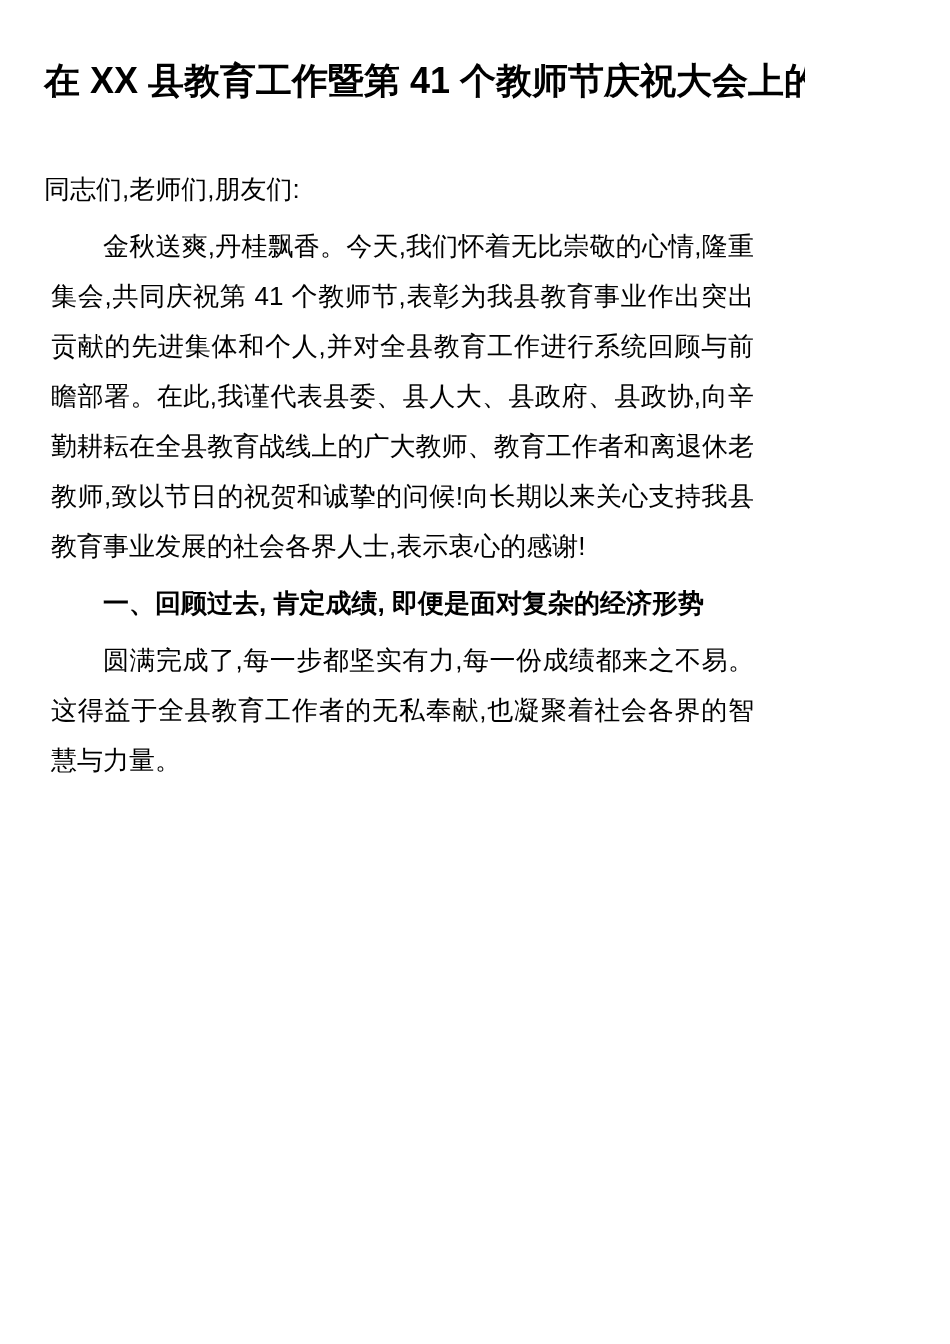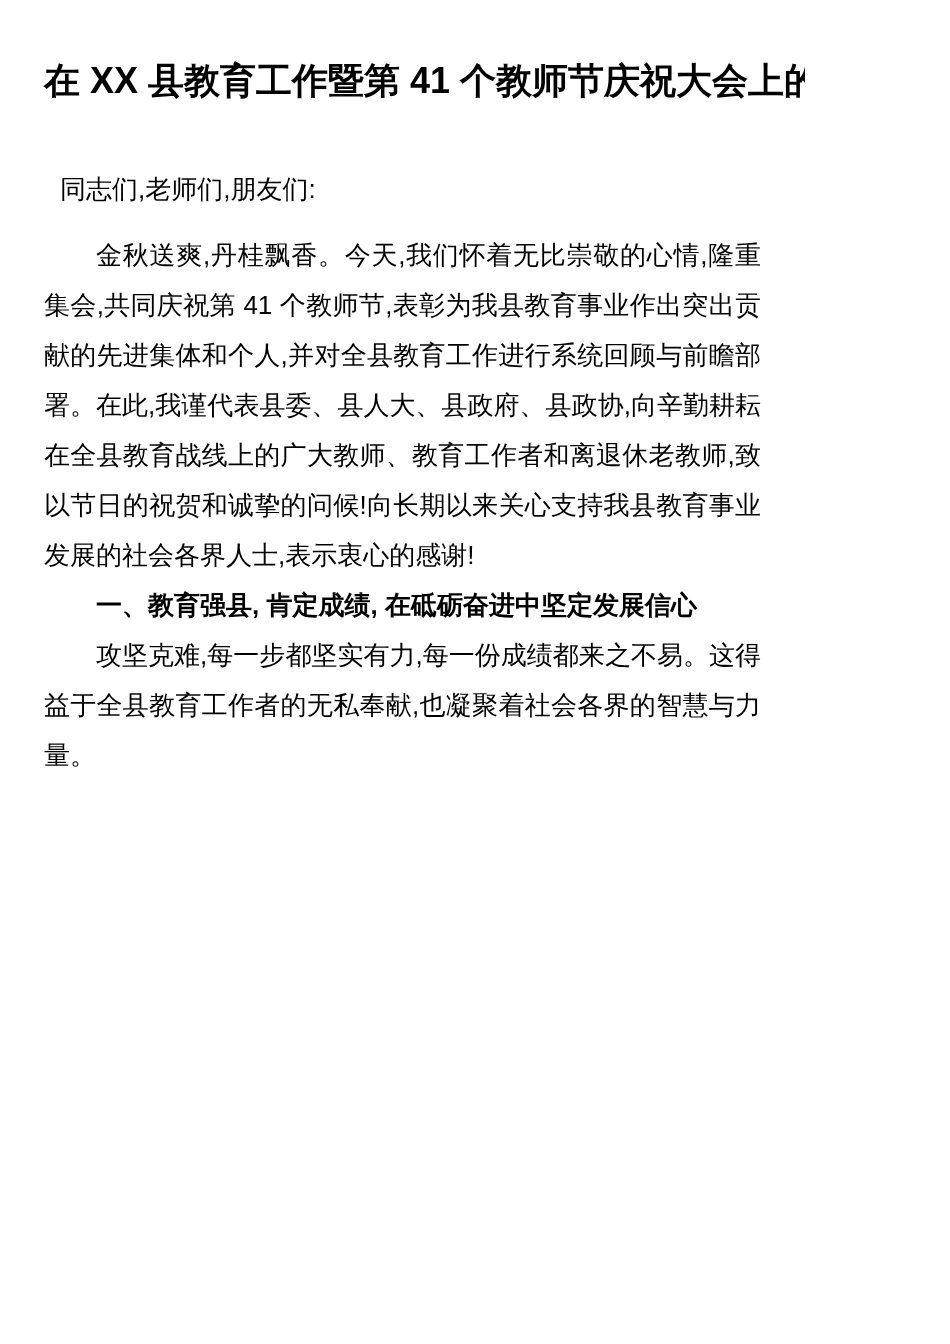--- a/index.html
+++ b/index.html
@@ -30,39 +30,39 @@
       font-weight: 700;
       text-align: center;
       white-space: nowrap;
     }
     .doc-body {
       margin-top: 58px;
       font-size: 26px;
       line-height: 50px;
     }
     .salutation {
-      margin: 16px;
+      margin: 0;
       text-align: left;
     }
     .para {
-      margin: 0;
+      margin: 7px;
       text-indent: 2em;
       text-align: justify;
     }
     .para.heading {
       font-weight: 700;
       text-align: left;
     }
   </style>
 </head>
 <body>
 
 <div class="page">
   <h1 class="doc-title">在 XX 县教育工作暨第 41 个教师节庆祝大会上的讲话</h1>
   <div class="doc-body">
     <p class="salutation">同志们,老师们,朋友们:</p>
     <div id="paragraphs">
         <p class="para">金秋送爽,丹桂飘香。今天,我们怀着无比崇敬的心情,隆重集会,共同庆祝第 41 个教师节,表彰为我县教育事业作出突出贡献的先进集体和个人,并对全县教育工作进行系统回顾与前瞻部署。在此,我谨代表县委、县人大、县政府、县政协,向辛勤耕耘在全县教育战线上的广大教师、教育工作者和离退休老教师,致以节日的祝贺和诚挚的问候!向长期以来关心支持我县教育事业发展的社会各界人士,表示衷心的感谢!</p>
-        <p class="para heading">一、教育强县, 肯定成绩, 在砥砺奋进中坚定发展信心</p>
-        <p class="para">攻坚克难,每一步都坚实有力,每一份成绩都来之不易。这得益于全县教育工作者的无私奉献,也凝聚着社会各界的智慧与力量。</p>
+        <p class="para heading">一、回顾过去, 肯定成绩, 即便是面对复杂的经济形势</p>
+        <p class="para">圆满完成了,每一步都坚实有力,每一份成绩都来之不易。这得益于全县教育工作者的无私奉献,也凝聚着社会各界的智慧与力量。</p>
       </div>
   </div>
 </div>
 
 </body></html>

